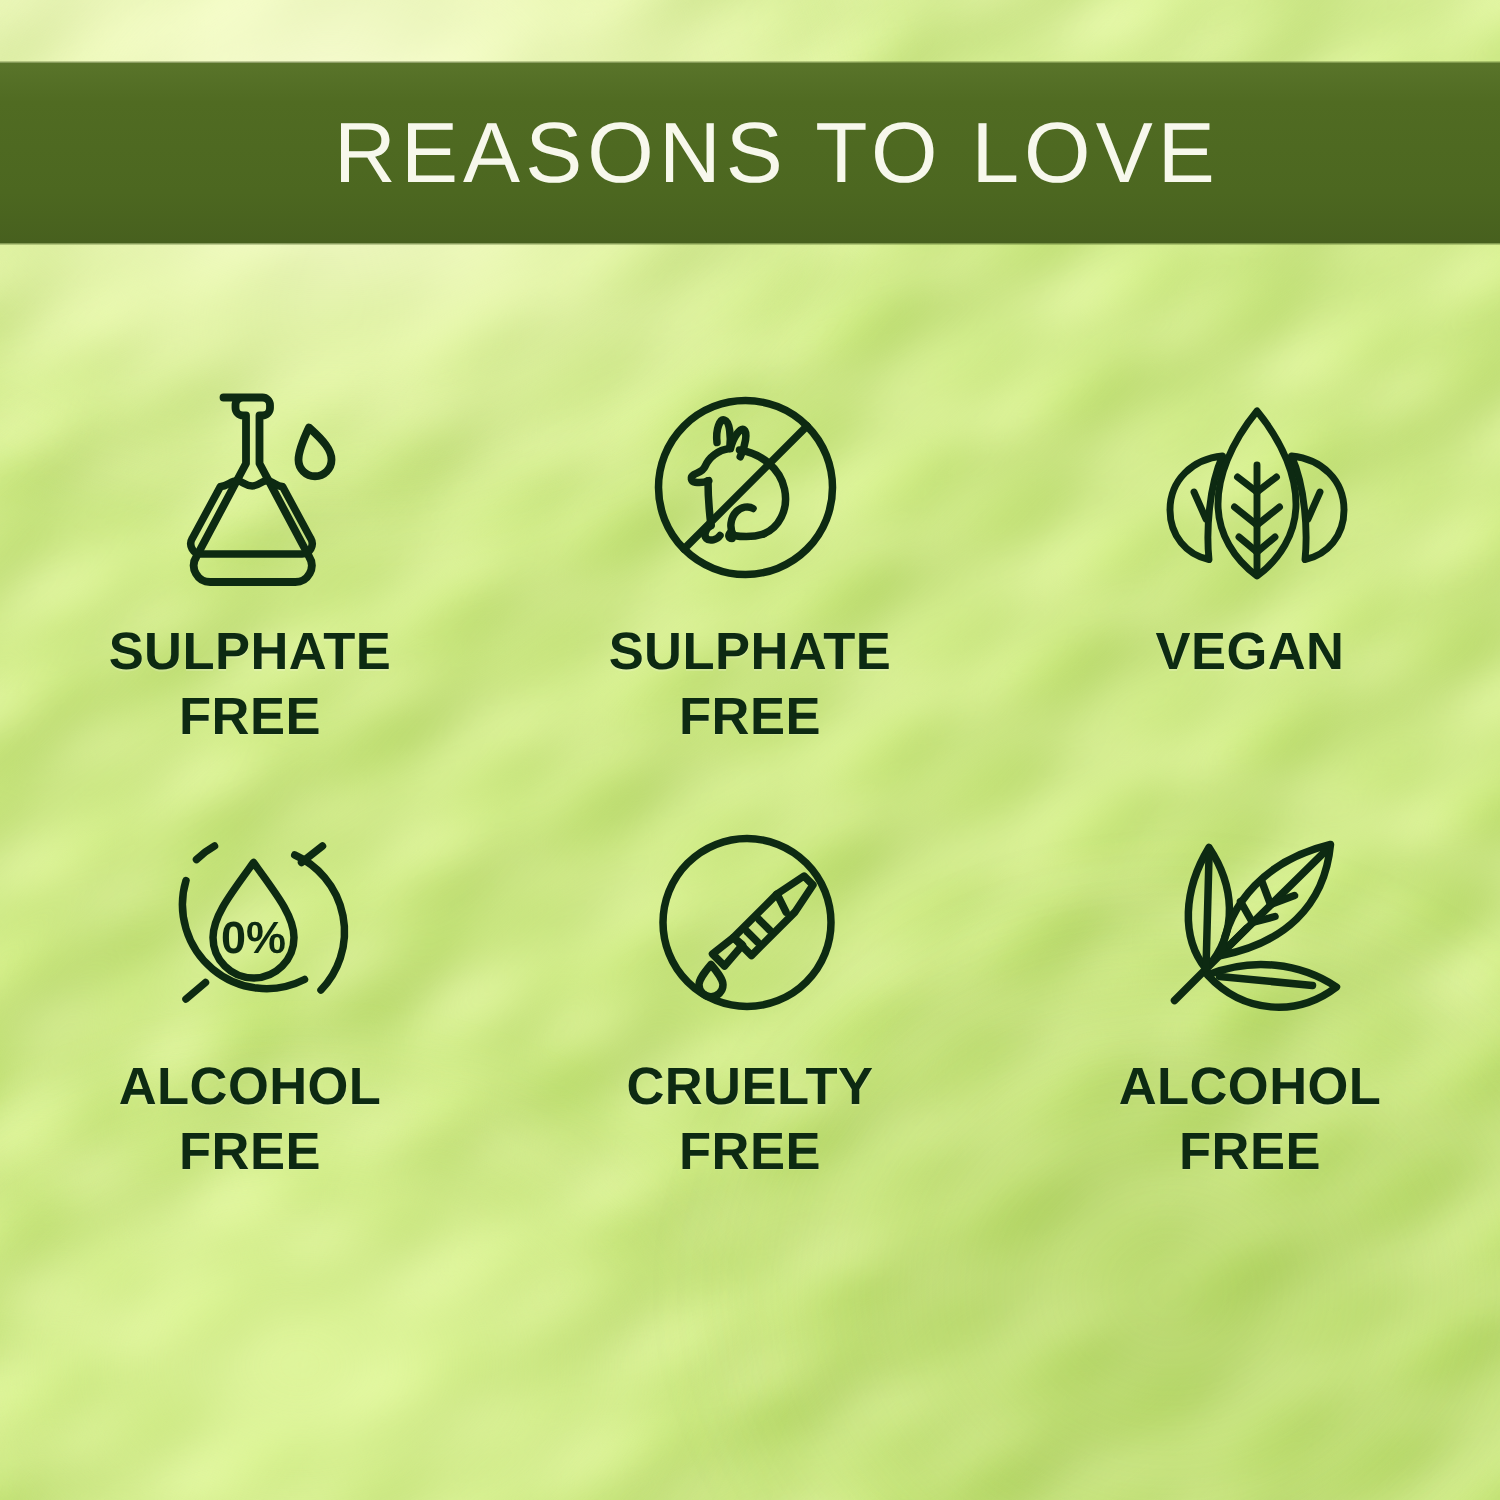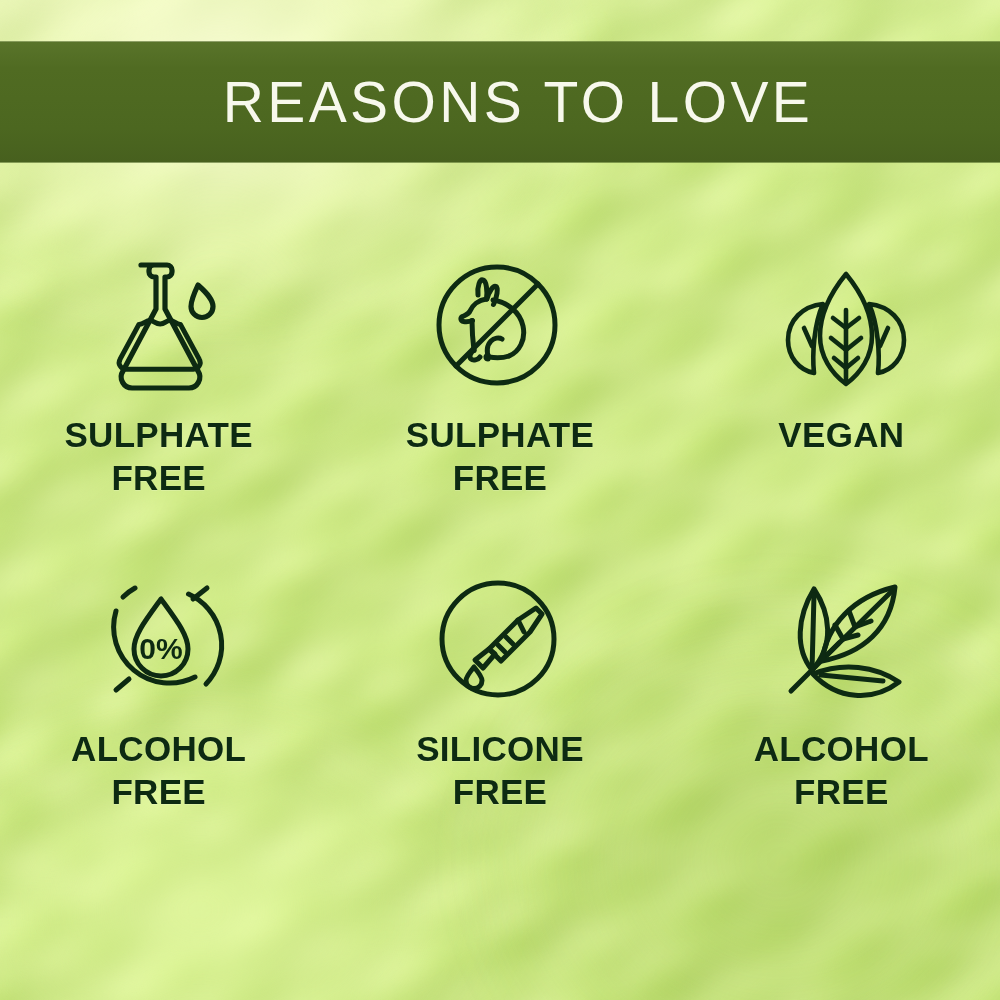--- a/index.html
+++ b/index.html
@@ -112,21 +112,20 @@
   .grid {
     position: absolute;
     left: 0;
     top: 250px;
     width: 1000px;
     display: grid;
     grid-template-columns: repeat(3, 1fr);
     grid-template-rows: 290px 290px;
     column-gap: 0;
     row-gap: 0;
-    gap: 24px;
   }
   .cell {
     display: flex;
     flex-direction: column;
     align-items: center;
   }
   .icon-wrap {
     width: 150px;
     height: 150px;
     display: flex;
@@ -283,21 +282,21 @@
 
           <line x1="71" y1="61" x2="78" y2="68"></line>
           <line x1="63" y1="69" x2="70" y2="76"></line>
 
           <path d="M54 73 L40 84 l8 8 l12 -14 z"></path>
 
           <path d="M39 91 c-5 6 -8 10 -8 13.5 a8 8 0 0 0 16 0 c0 -3.5 -3 -7.5 -8 -13.5 z"></path>
         </svg>
       </div>
       <div class="label">
-        <span>SILICONE</span>
+        <span>CRUELTY</span>
         <span class="l2">FREE</span>
       </div>
     </div>
 
     <div class="cell r2c3">
       <div class="icon-wrap">
         <svg width="138" height="132" viewBox="0 0 138 132" fill="none" stroke="#0d2a12" stroke-width="5" stroke-linecap="round" stroke-linejoin="round">
 
           <path d="M14 118 L62 70"></path>
 

